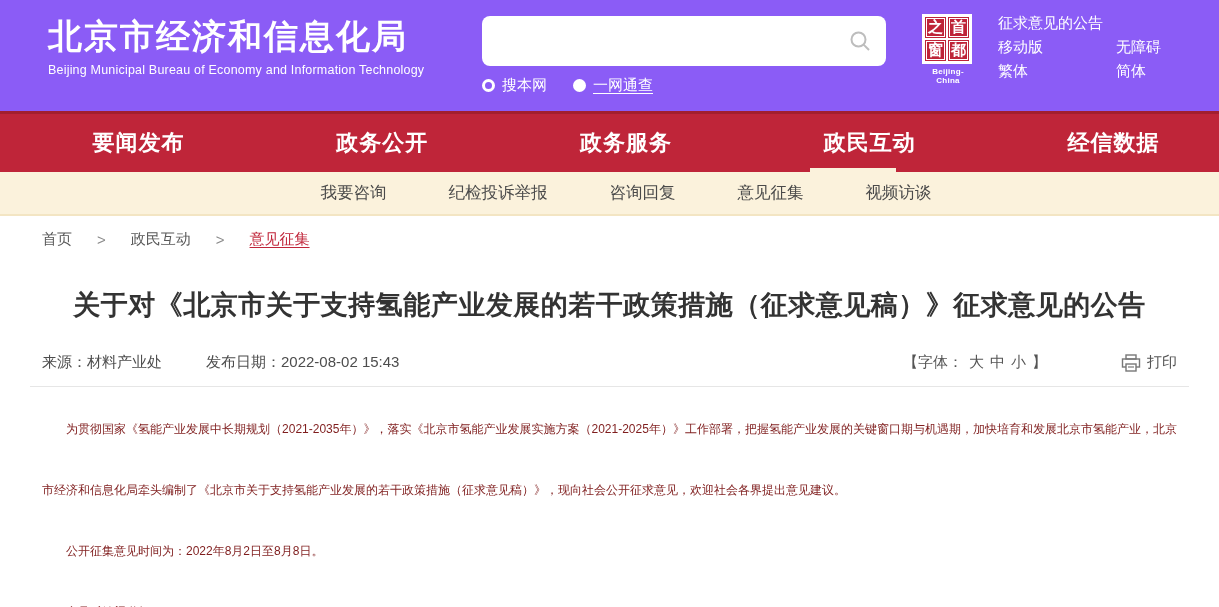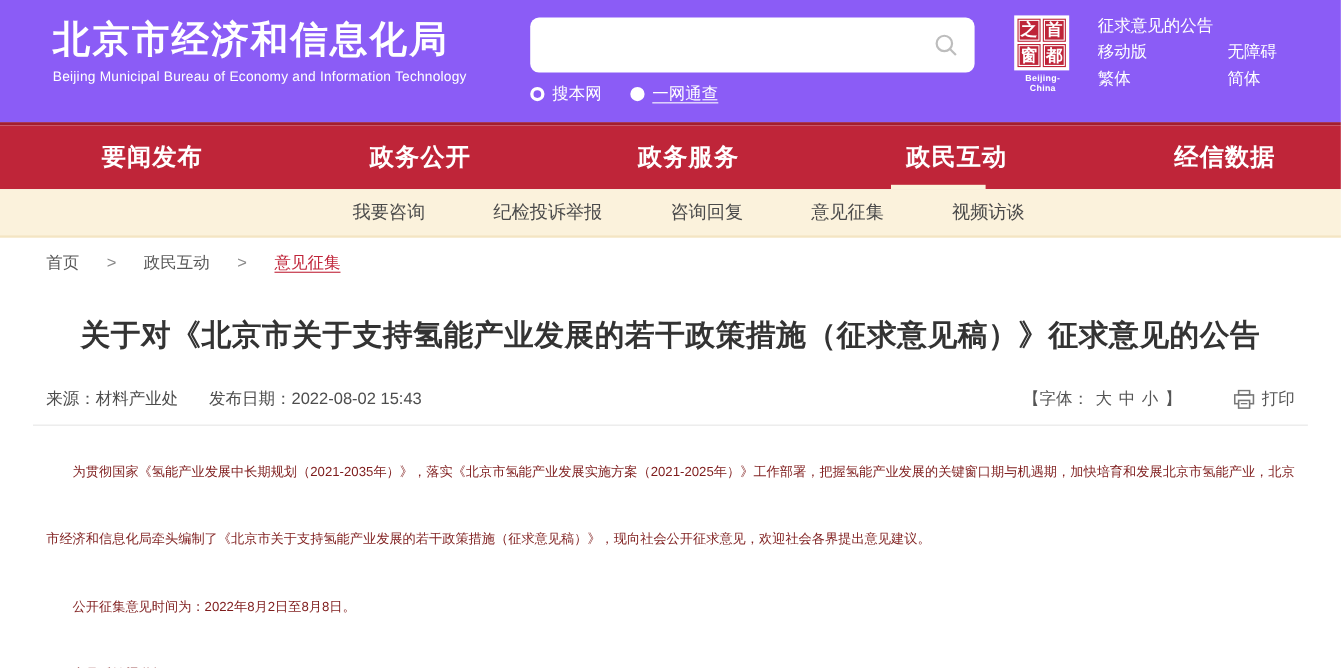--- a/index.html
+++ b/index.html
@@ -56,22 +56,22 @@
   .crumb { color:#595959; cursor:pointer; }
   .crumb-sep { color:#8a8a8a; }
   .crumb.current { color:#C0253A; text-decoration:underline; text-underline-offset:3px; }
 
   
   .content { padding:0 30px; }
   .article-title { margin-top:38px; text-align:center; font-size:27px; font-weight:bold;
     color:#333; letter-spacing:.5px; }
   .meta-row { margin-top:30px; padding:0 12px 14px 12px; border-bottom:1px solid #e6e6e6;
     display:flex; align-items:center; font-size:15px; color:#4d4d4d; }
-  .meta-left { display:flex; align-items:center; gap:28px; }
-  .meta-right { margin-left:auto; display:flex; gap:47px; color:#555; }
+  .meta-left { display:flex; align-items:center; gap:44px; }
+  .meta-right { margin-left:auto; display:flex; gap:74px; color:#555; }
   .font-sizer { display:flex; align-items:center; gap:6px; }
   .font-size-opt { cursor:pointer; }
   .print-btn { display:flex; align-items:center; gap:6px; cursor:pointer; color:#555; }
   .print-icon { width:20px; height:18px; }
 
   .article-body { padding:12px 12px 0 12px; }
   .article-body p { font-size:12px; color:#7f1d1d; line-height:61px; text-indent:2em;
     text-align:justify; }
 </style>
 </head>

